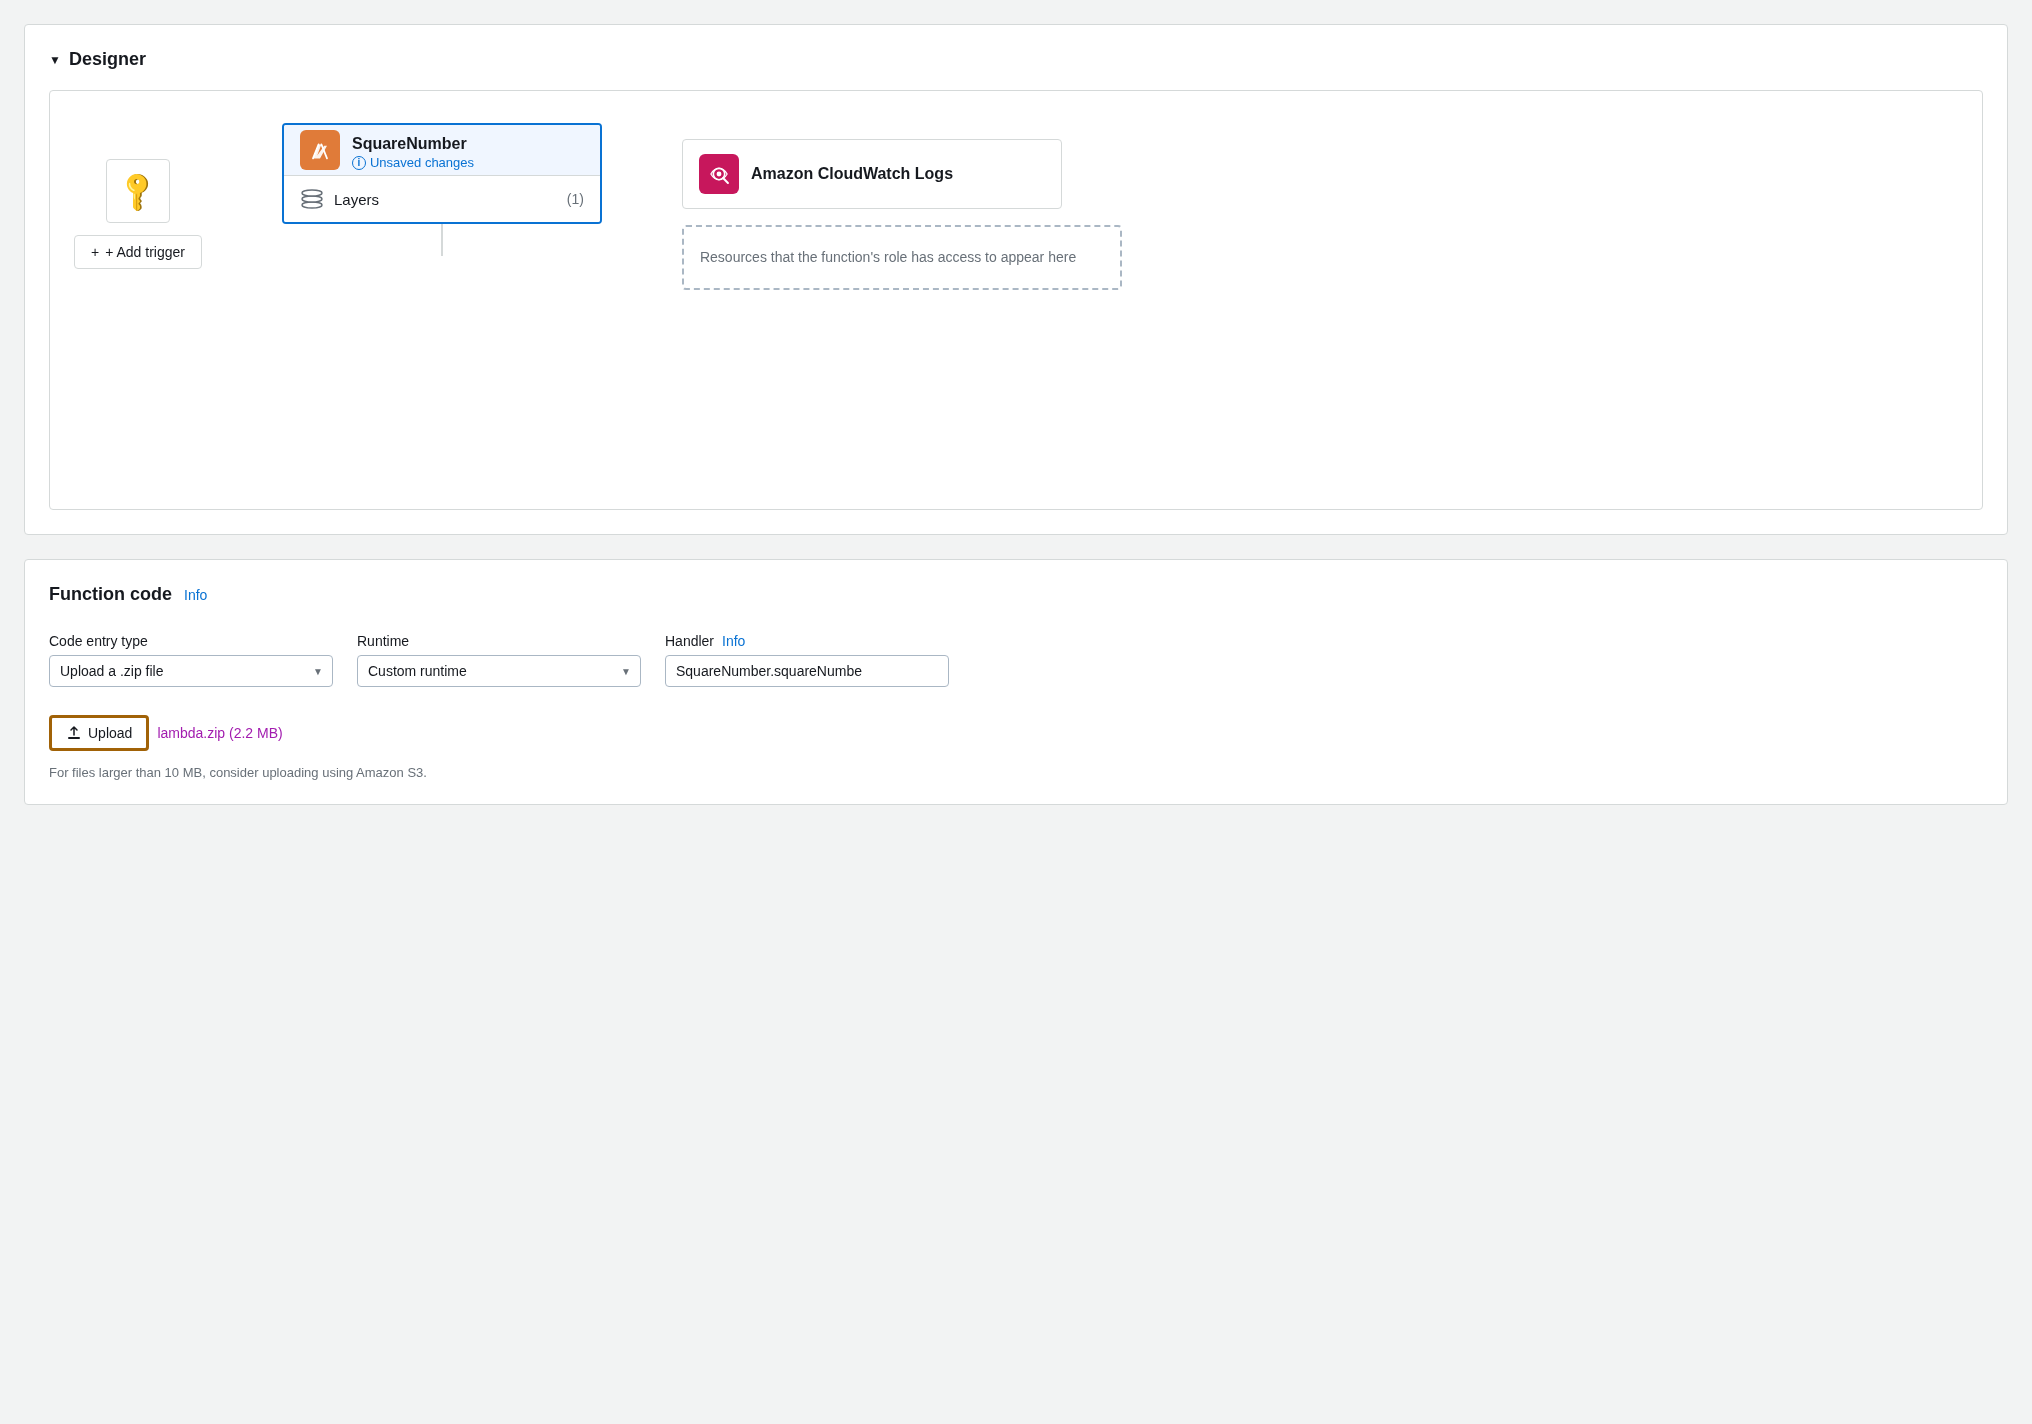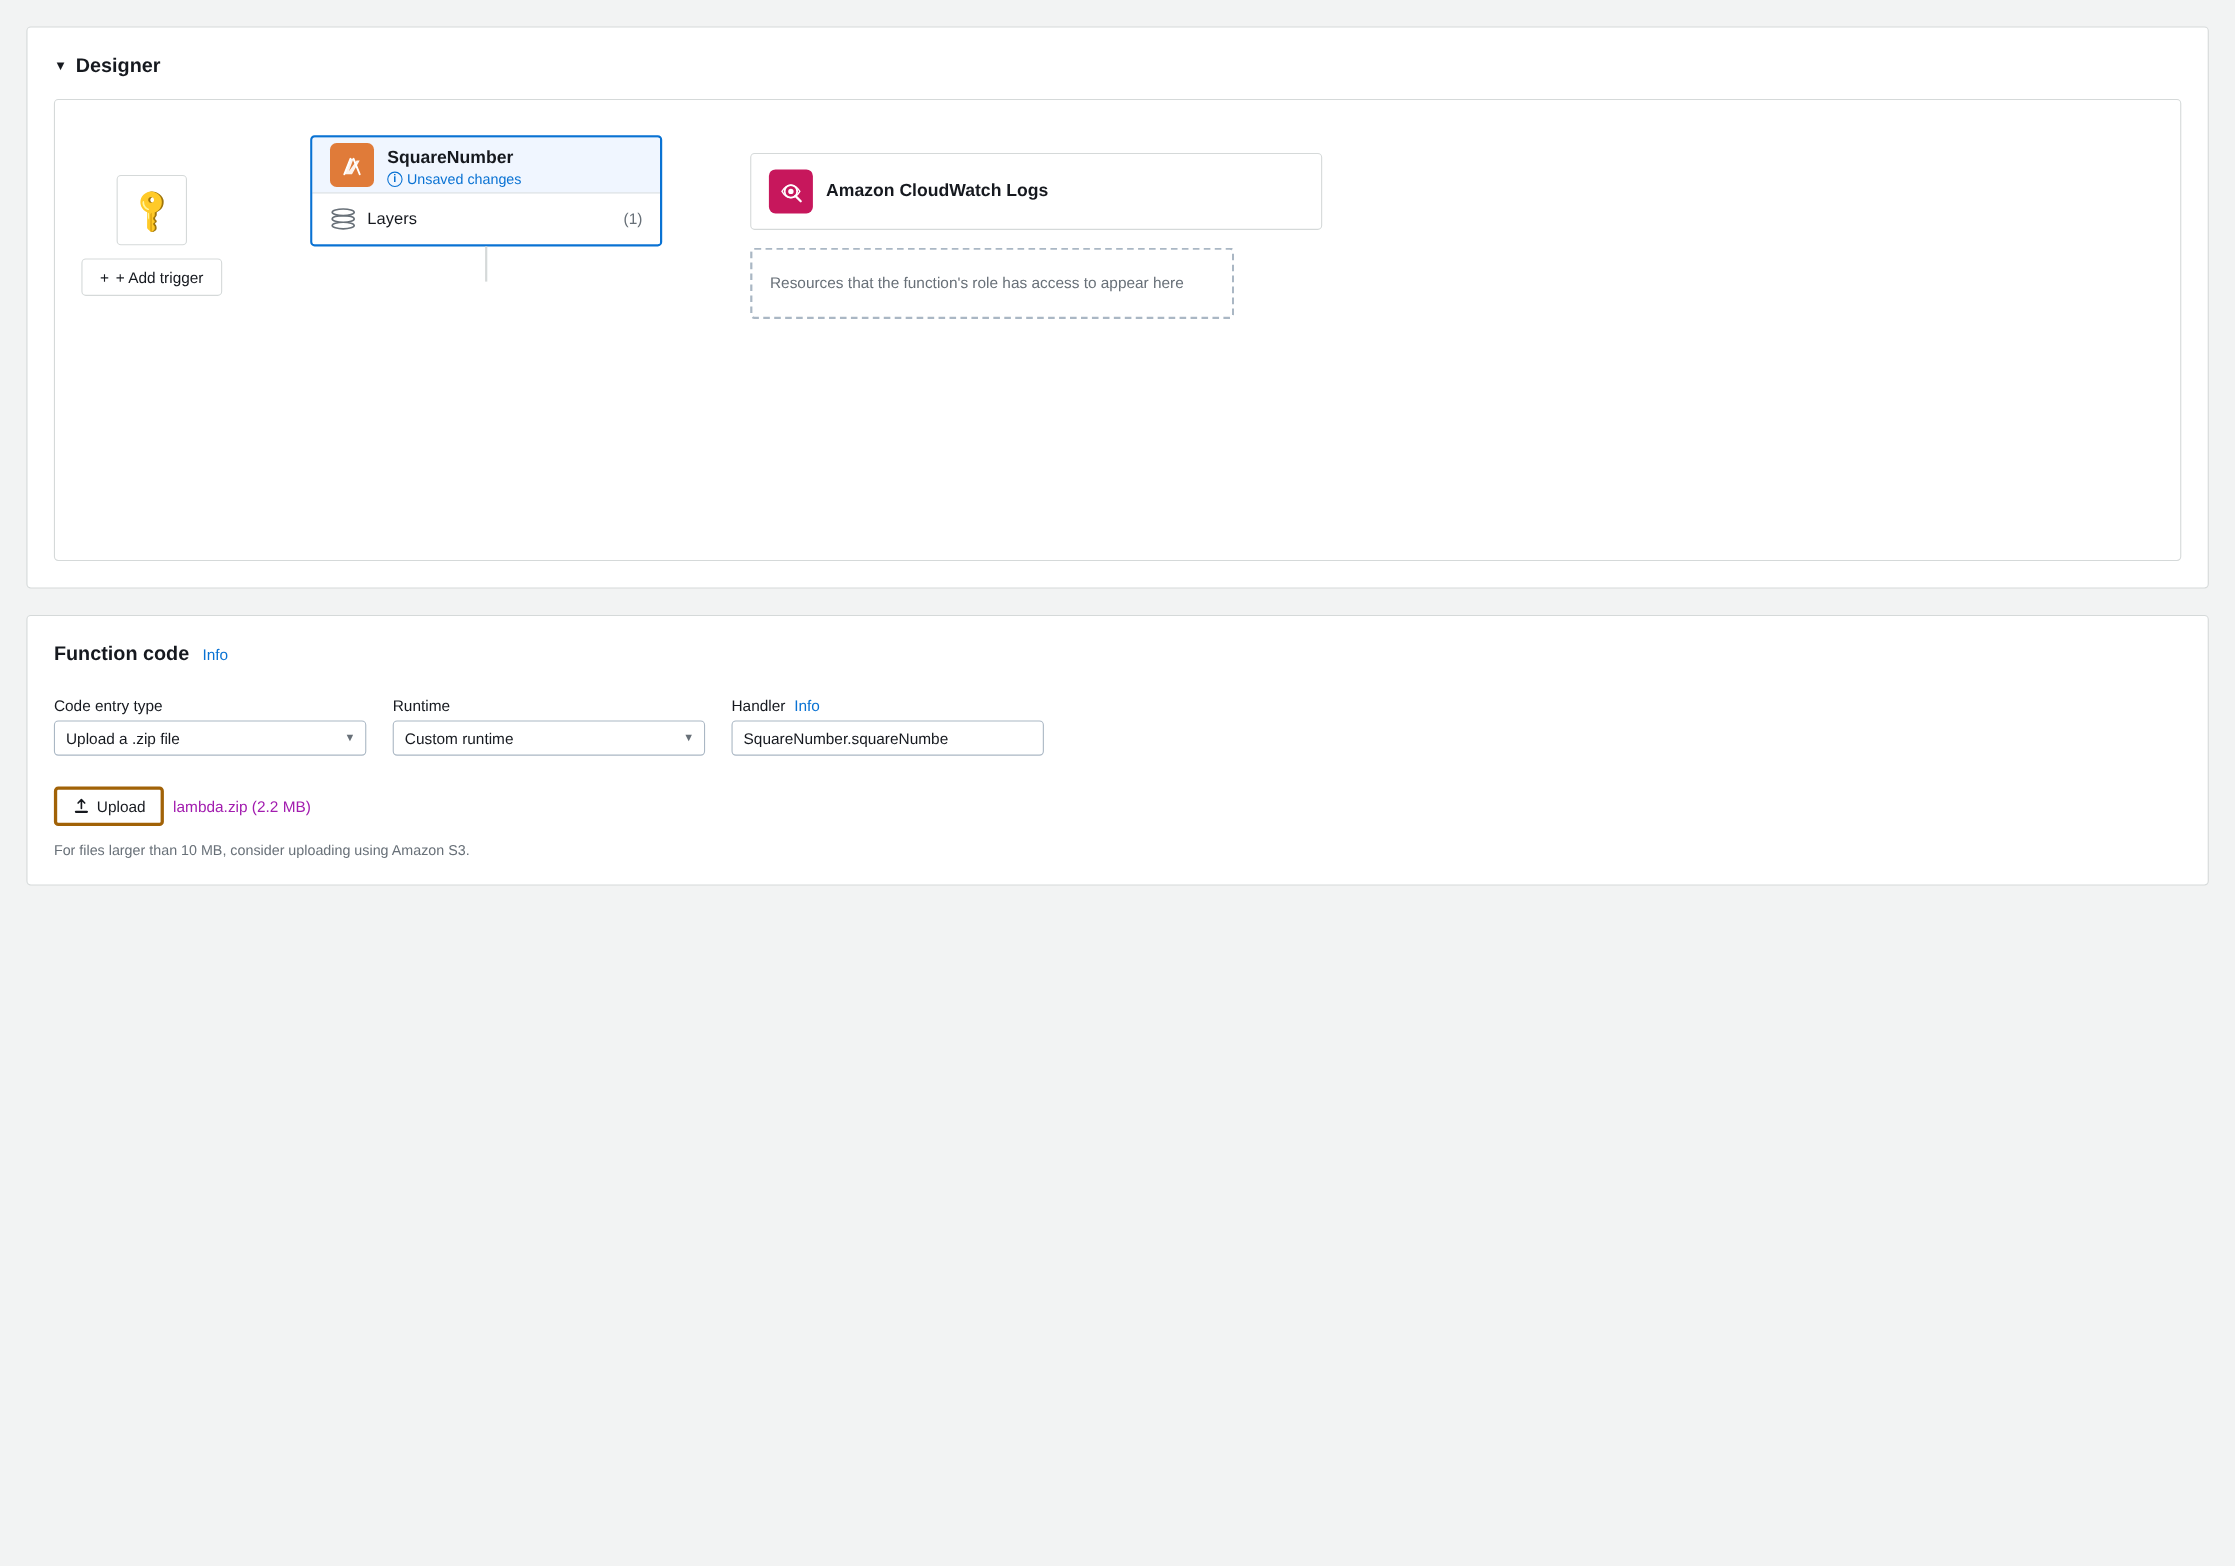--- a/index.html
+++ b/index.html
@@ -210,21 +210,21 @@
     }
 
     .cloudwatch-card {
       border: 1px solid #d5d9d9;
       border-radius: 4px;
       background: #fff;
       display: flex;
       align-items: center;
       gap: 12px;
       padding: 14px 16px;
-      width: 520px;
+      width: 380px;
     }
 
     .cloudwatch-icon {
       width: 40px;
       height: 40px;
       background: #c7175c;
       border-radius: 6px;
       display: flex;
       align-items: center;
       justify-content: center;

